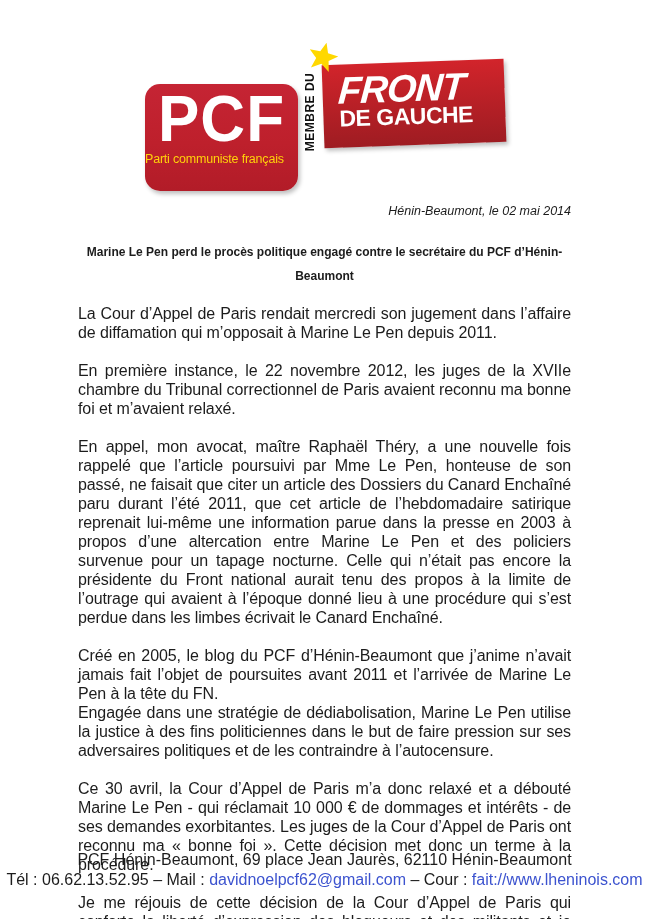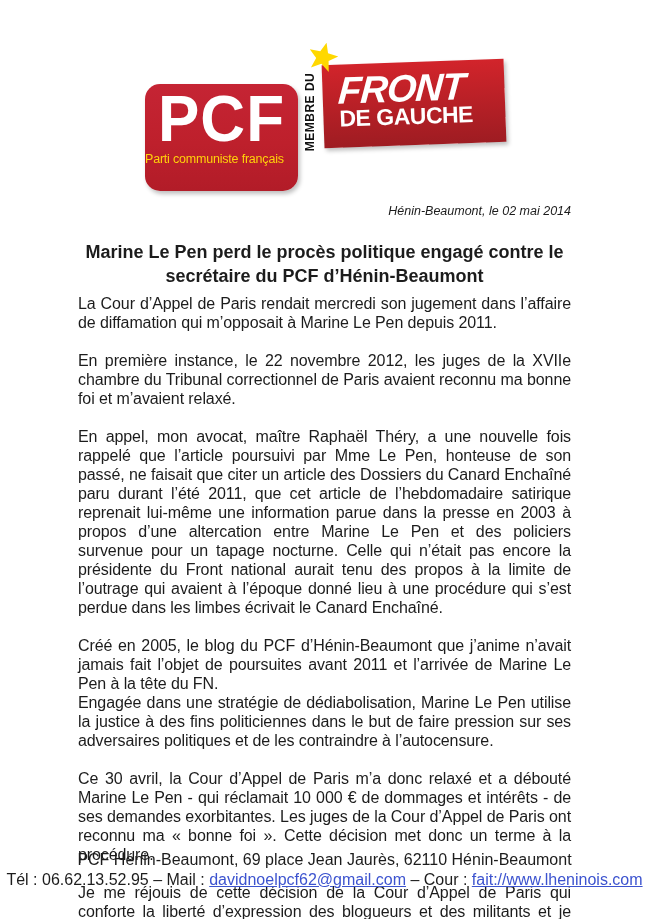--- a/index.html
+++ b/index.html
@@ -86,43 +86,43 @@
   
   .content{position:absolute;left:78px;top:12px;width:493px;}
   .dateline{
     margin:192px 0 0 0;
     text-align:right;
     font-style:italic;
     font-size:12.5px;
     line-height:15px;
   }
   .title{
-    margin:21px 0 6px 0;
+    margin:21px 0 16px 0;
     text-align:center;
-    font-size:18px;
+    font-size:12px;
     line-height:24px;
     font-weight:bold;
   }
   .para{
     margin:0 0 19px 0;
     font-size:16px;
     line-height:19px;
     letter-spacing:-0.1px;
     text-align:justify;
     white-space:pre-line;
   }
 
   
   .footer{
     position:absolute;left:0;right:0;top:850px;
     text-align:center;
     font-size:16px;
     line-height:20px;
   }
-  .footer a{color:var(--link-blue);text-decoration:underline;cursor:pointer;}
+  .footer a{color:var(--link-blue);cursor:pointer;}
 </style>
 </head>
 <body>
 
 <div class="page">
 
   <header class="logo-group">
     <div class="pcf-box">
       <div class="pcf-acronym">PCF</div>
       <div class="pcf-subtitle">Parti communiste français</div>

